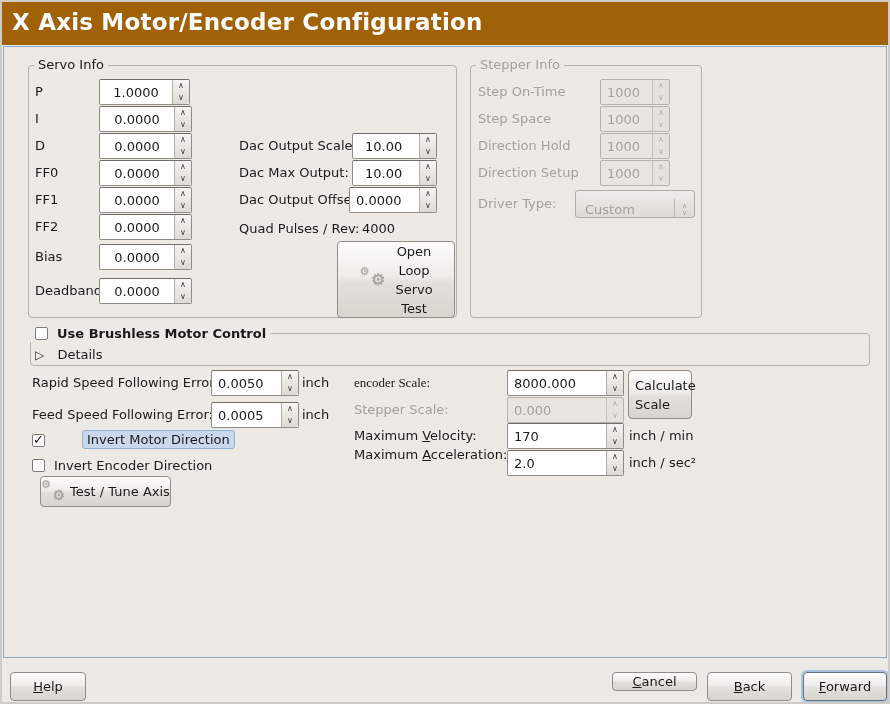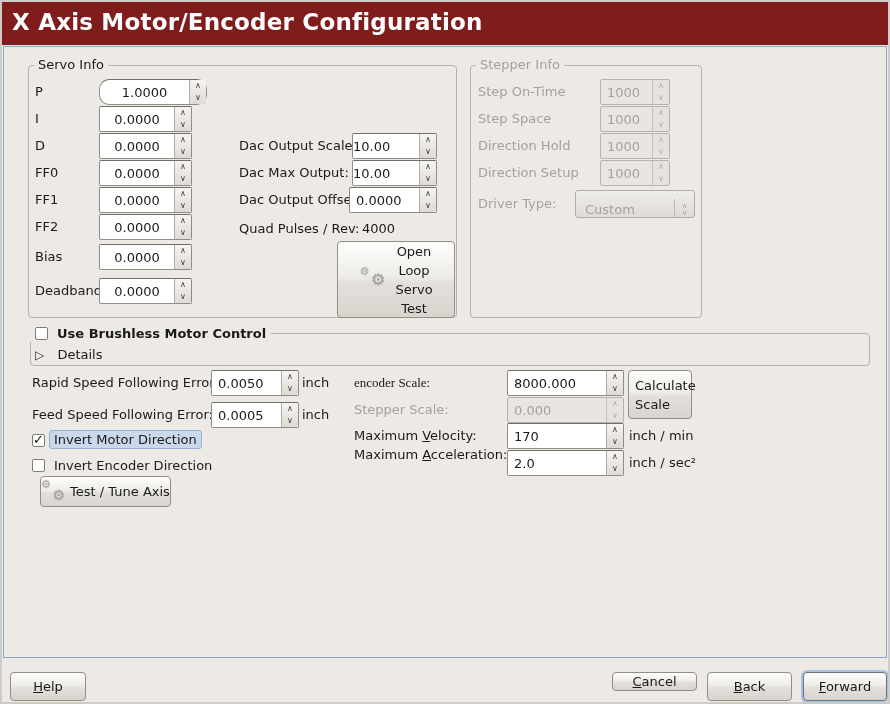--- a/index.html
+++ b/index.html
@@ -1,51 +1,51 @@
 <!DOCTYPE html>
 <html><head>
 <meta charset="utf-8">
 <style>
   * { margin:0; padding:0; box-sizing:border-box; }
   html,body { width:890px; height:704px; }
   body { font-family:"DejaVu Sans","Liberation Sans",sans-serif; font-size:13px; color:#1a1a1a; }
   .window { position:relative; width:890px; height:704px; background:#edeae6; border:2px solid #cfccc7; overflow:hidden; }
-  .titlebar { position:absolute; left:0; top:0; width:886px; height:43px; background:#7f1d1d; }
+  .titlebar { position:absolute; left:0; top:0; width:886px; height:43px; background:#a16207; }
   .titlebar .t { position:absolute; left:10px; top:7px; font-size:23px; font-weight:bold; color:#fcfdfe; letter-spacing:0.2px; }
   .panel { position:absolute; left:1px; top:44px; width:884px; height:612px; border:1px solid #8ca9cb; background:#edeae6; }
 
   .frame { position:absolute; border:1px solid #b5b1ab; border-radius:4px; }
   .frame-label { position:absolute; background:#edeae6; padding:0 4px; line-height:14px; }
   .dim { color:#a5a29c; }
 
   .lbl { position:absolute; white-space:nowrap; }
   .u { text-decoration:underline; }
 
   
   .spin { position:absolute; display:flex; background:#fff; border:1px solid #8f8c86; border-top-color:#716e69; border-radius:2px; height:26px; }
   .spin .txt { flex:1; display:flex; align-items:center; padding:0 6px; overflow:hidden; }
   .spin .txt.c { justify-content:center; }
-  .spin .txt.pl { padding-left:0; }
+  .spin .txt.pl { padding-left:12px; }
   .spin .btns { width:17px; display:flex; flex-direction:column; border-left:1px solid #b1aea8; background:linear-gradient(180deg,#f6f4f1,#dedbd5); border-radius:0 2px 2px 0; }
   .spin .sb { flex:1; display:flex; align-items:center; justify-content:center; font-size:8px; line-height:8px; color:#3c3c3c; cursor:default; }
   .spin.dis { background:#e9e6e2; border-color:#b6b3ae; }
   .spin.dis .txt { color:#a5a29c; }
   .spin.dis .btns { background:#e6e3de; border-left-color:#c4c1bb; }
   .spin.dis .sb { color:#b3b0aa; }
 
   
   .btn { position:absolute; display:flex; align-items:center; justify-content:center; background:linear-gradient(180deg,#fdfdfc,#efede9 45%,#e3e0db 55%,#d8d5cf); border:1px solid #918e88; border-radius:4px; cursor:default; }
   .btn.focus { box-shadow:0 0 0 2px #a9c3de; border-color:#64737f; }
   .multiline { white-space:pre-line; text-align:center; line-height:19px; }
   .calc-lines { white-space:pre-line; text-align:left; line-height:19px; }
 
   
   .cb { position:absolute; width:13px; height:13px; background:#fff; border:1px solid #7f7c77; border-radius:2px; }
   .cb .mark { position:absolute; left:0px; top:-3px; font-size:13px; font-weight:bold; color:#111; }
-  .hl-label { position:absolute; background:#c9d8eb; border:1px solid #94b0d2; border-radius:3px; padding:1px 4px; }
+  .hl-label { position:absolute; background:#c9d8eb; border:1px solid #94b0d2; border-radius:3px; padding:1px 4px;margin-left:33px; }
 
   
   .combo { position:absolute; display:flex; align-items:flex-end; background:linear-gradient(180deg,#efedea,#dfdcd6); border:1px solid #b0ada7; border-radius:3px; }
   .combo .ctxt { flex:1; padding-left:9px; color:#a5a29c; }
   .combo .csep { width:1px; height:18px; background:#bdbab4; }
   .combo .carr { width:19px; display:flex; flex-direction:column; align-items:center; justify-content:center; color:#a5a29c; font-size:7px; line-height:7px; }
 
   
   .gears { position:relative; display:inline-block; width:26px; height:26px; }
   .gears .g-big { position:absolute; right:0; top:5px; font-size:16px; line-height:16px; color:#a9a9a2; text-shadow:0 0 1px #8a8a84; }
@@ -58,21 +58,21 @@
 <div class="window">
   <div class="titlebar">
     <div class="t">X Axis Motor/Encoder Configuration</div>
   </div>
   <div class="panel"></div>
 
   <div class="frame" style="left:26px;top:63px;width:429px;height:253px;"></div>
   <div class="frame-label" style="left:32px;top:56px;">Servo Info</div>
 
   <div class="lbl" style="left:33px;top:77px;line-height:26px;">P</div>
-  <div class="spin" style="left:97px;top:77px;width:108px;border-radius:10px;">
+  <div class="spin" style="left:97px;top:77px;width:91px;">
     <span class="txt c">1.0000</span>
     <span class="btns">
         <span class="sb">∧</span>
         <span class="sb">∨</span>
       </span>
   </div>
 
   <div class="lbl" style="left:33px;top:104px;line-height:26px;">I</div>
   <div class="spin" style="left:97px;top:104px;width:93px;">
     <span class="txt c">0.0000</span>

